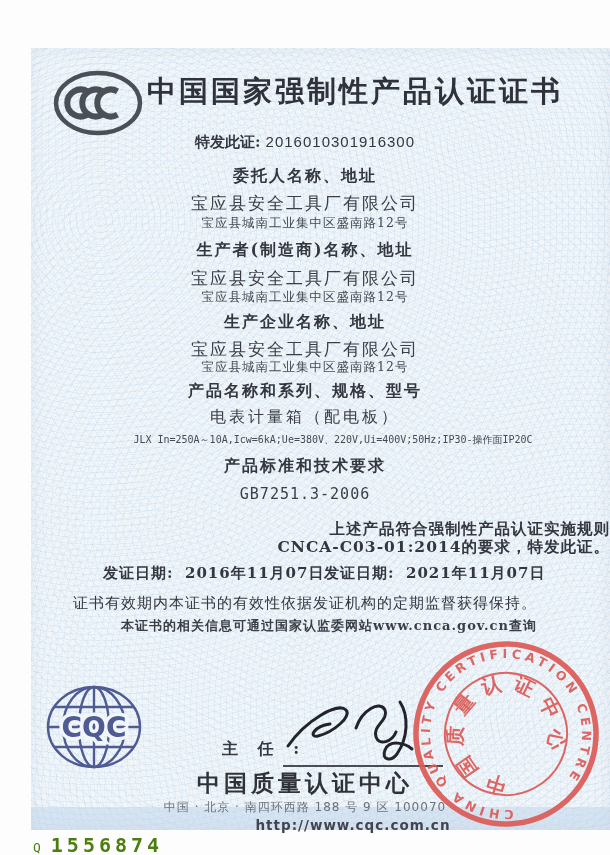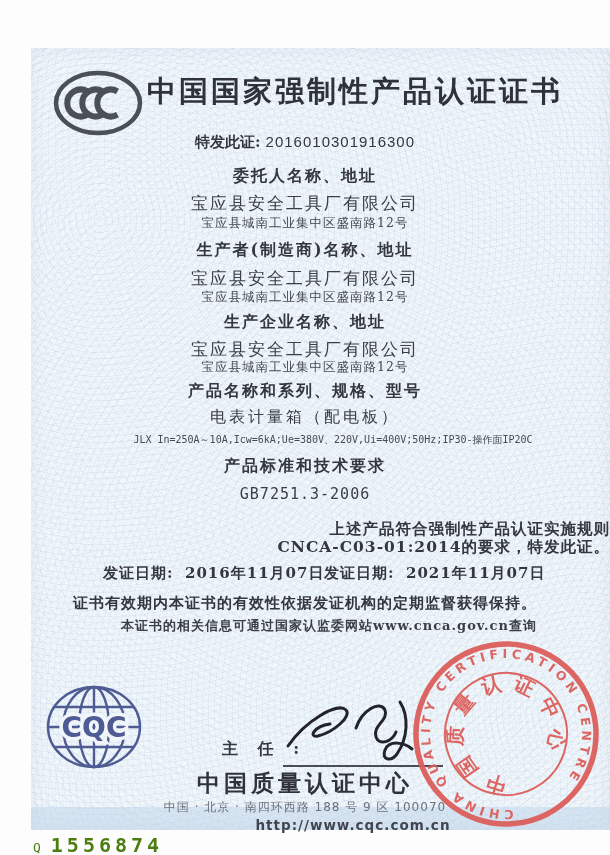--- a/index.html
+++ b/index.html
@@ -31,21 +31,21 @@
   .certno-label{font-size:15px;font-weight:700;color:#34373f;}
   .certno-val{font-family:Liberation Sans, sans-serif;font-size:15px;letter-spacing:1px;color:#34373f;}
   .heading{font-size:16px;font-weight:700;letter-spacing:2px;color:#34373f;}
   .name{font-size:17px;letter-spacing:2px;color:#3b3e46;}
   .addr{font-size:12.5px;letter-spacing:1px;color:#44474f;}
   .pname{font-size:16px;letter-spacing:3px;color:#3b3e46;}
   .spec{font-family:"DejaVu Sans Mono","Liberation Mono",monospace;font-size:10px;color:#474a52;margin-left:28px;}
   .gb{font-family:"DejaVu Sans Mono","Liberation Mono",monospace;font-size:15px;letter-spacing:1px;color:#3b3e46;}
   .decl{font-size:15.5px;font-weight:600;letter-spacing:1px;color:#34373f;text-align:right;}
   .dates span{font-size:15px;font-weight:700;color:#34373f;letter-spacing:1px;}
-  .note1{font-size:15px;font-weight:700;letter-spacing:1px;color:#34373f;}
+  .note1{font-size:15px;font-weight:400;letter-spacing:1px;color:#34373f;}
   .note2{font-size:13px;font-weight:600;letter-spacing:1px;color:#3b3e46;}
   .director{position:absolute;left:222px;top:731px;font-size:16px;font-weight:600;letter-spacing:7px;color:#34373f;}
   .sigline{position:absolute;left:283px;top:757px;width:160px;height:1.5px;background:#4a4d55;}
   .orgname{font-size:23px;font-weight:700;letter-spacing:4px;color:#303239;font-family:"DejaVu Sans","Liberation Sans",sans-serif;}
   .orgaddr{font-size:12px;color:#6b717c;font-family:"DejaVu Sans","Liberation Sans",sans-serif;letter-spacing:1px;}
   .orgurl{font-size:13.5px;font-weight:700;color:#41454e;font-family:"DejaVu Sans","Liberation Sans",sans-serif;letter-spacing:1px;margin-left:48px;}
   .serial{position:absolute;left:33px;top:825px;color:#4d7c0f;font-family:"DejaVu Sans Mono","Liberation Mono",monospace;}
   .serial .q{font-size:13px;margin-right:10px;}
   .serial .num{font-size:20px;letter-spacing:4px;font-weight:600;}
   .ccc{position:absolute;left:52px;top:60px;}

